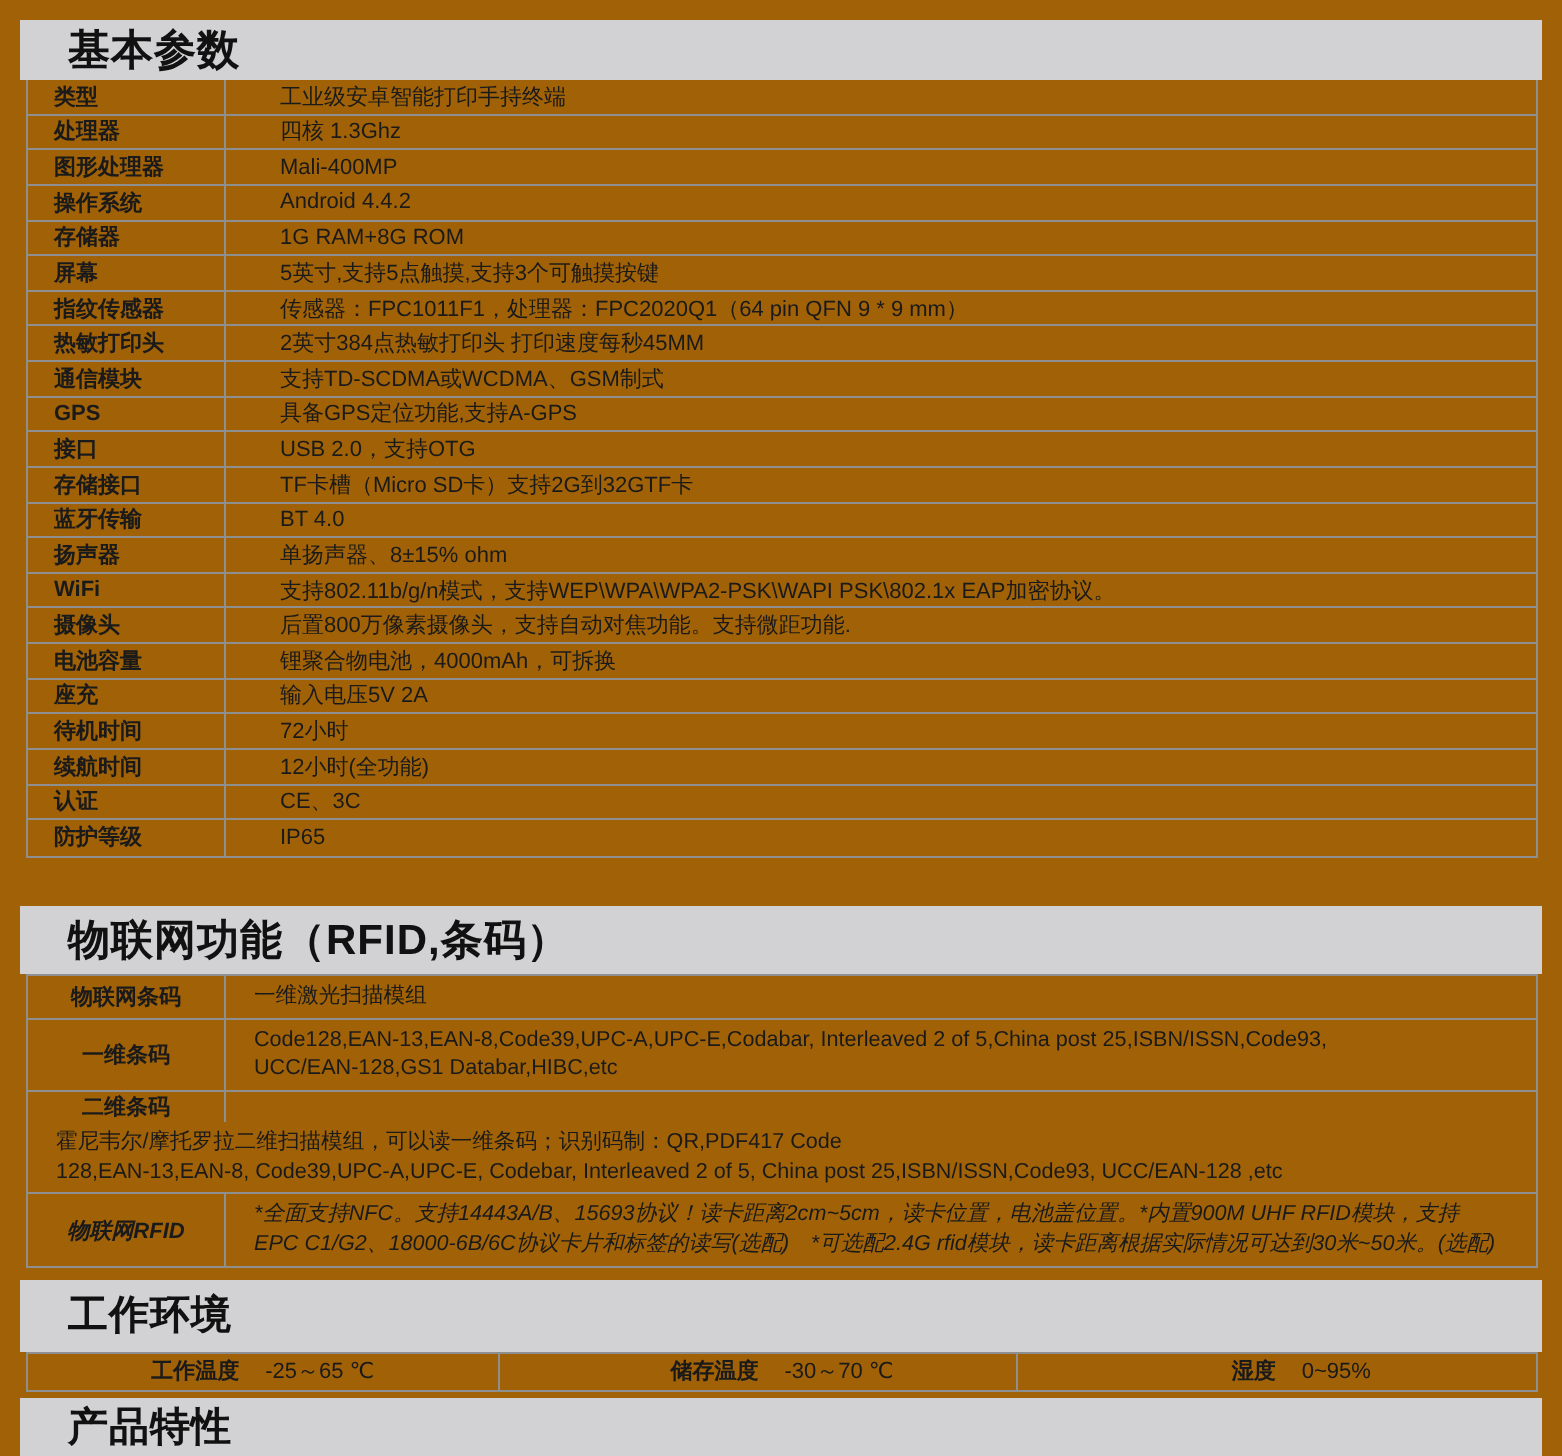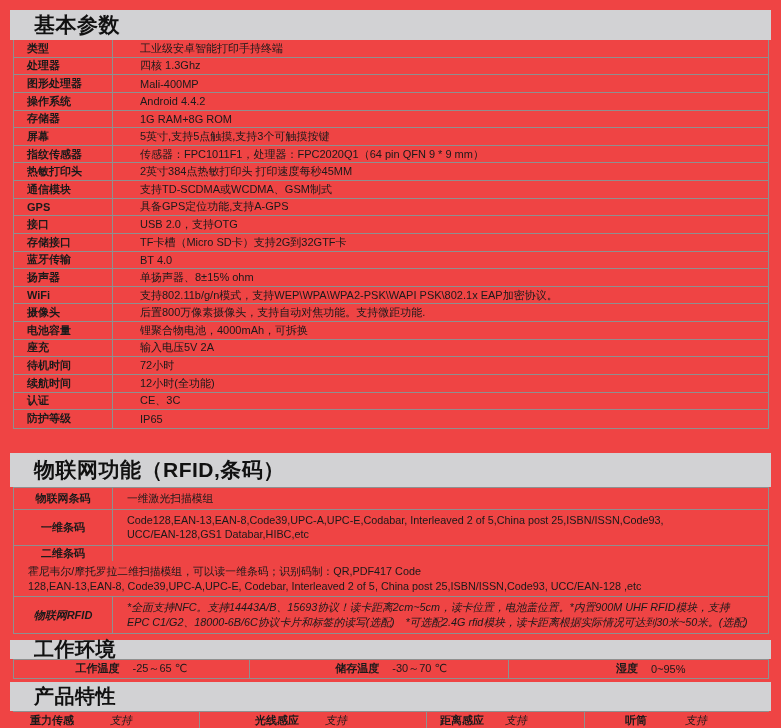--- a/index.html
+++ b/index.html
@@ -1,27 +1,27 @@
 <!DOCTYPE html>
 <html><head>
 <meta charset="utf-8">
 <style>
   html,body{margin:0;padding:0;background:#ffffff;}
   .page{
-    width:781px;height:728px;overflow:hidden;background:#ef4444;
+    width:781px;height:728px;overflow:hidden;background:#a16207;
     font-family:"Liberation Sans","DejaVu Sans",sans-serif;color:#1a1a1a;
     padding-top:10px;box-sizing:border-box;
   }
   .bar{
     background:#d2d2d4;margin:0 10px;height:30px;
     display:flex;align-items:center;padding-left:24px;box-sizing:border-box;
   }
   .bar-title{font-weight:bold;font-size:21px;letter-spacing:0.5px;color:#111;}
   .bar.iot{height:34px;margin-top:24px;}
-  .bar.env{height:19px;margin-top:6px;}
+  .bar.env{height:36px;margin-top:6px;}
   .bar.feat{height:29px;margin-top:3px;}
   .bar.env .bar-title,.bar.feat .bar-title{font-size:20px;}
 
   
   .spec-table{
     margin:0 12px 0 13px;border:1px solid #8f8f8f;border-top:none;
     box-sizing:border-box;
   }
   .srow{display:flex;height:17.64px;border-bottom:1px solid #8f8f8f;box-sizing:border-box;}
   .srow:last-child{border-bottom:none;}

